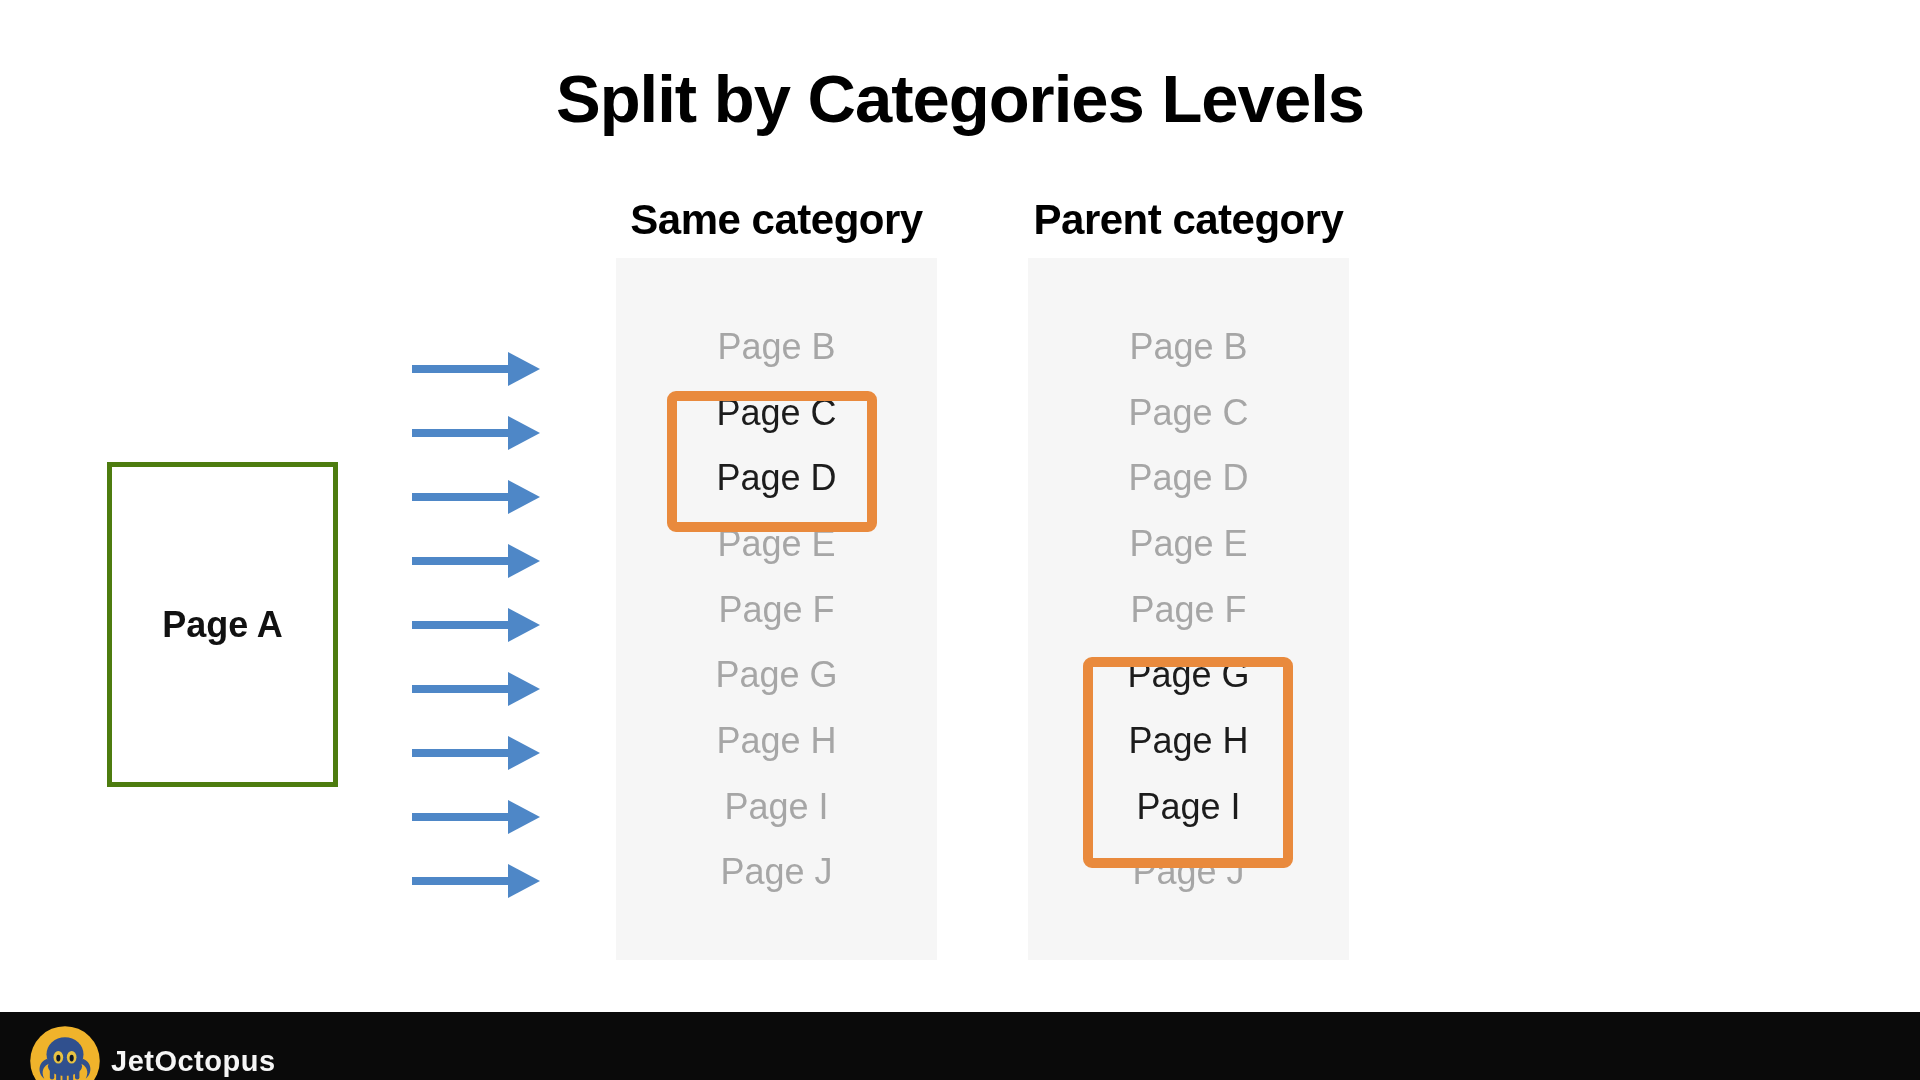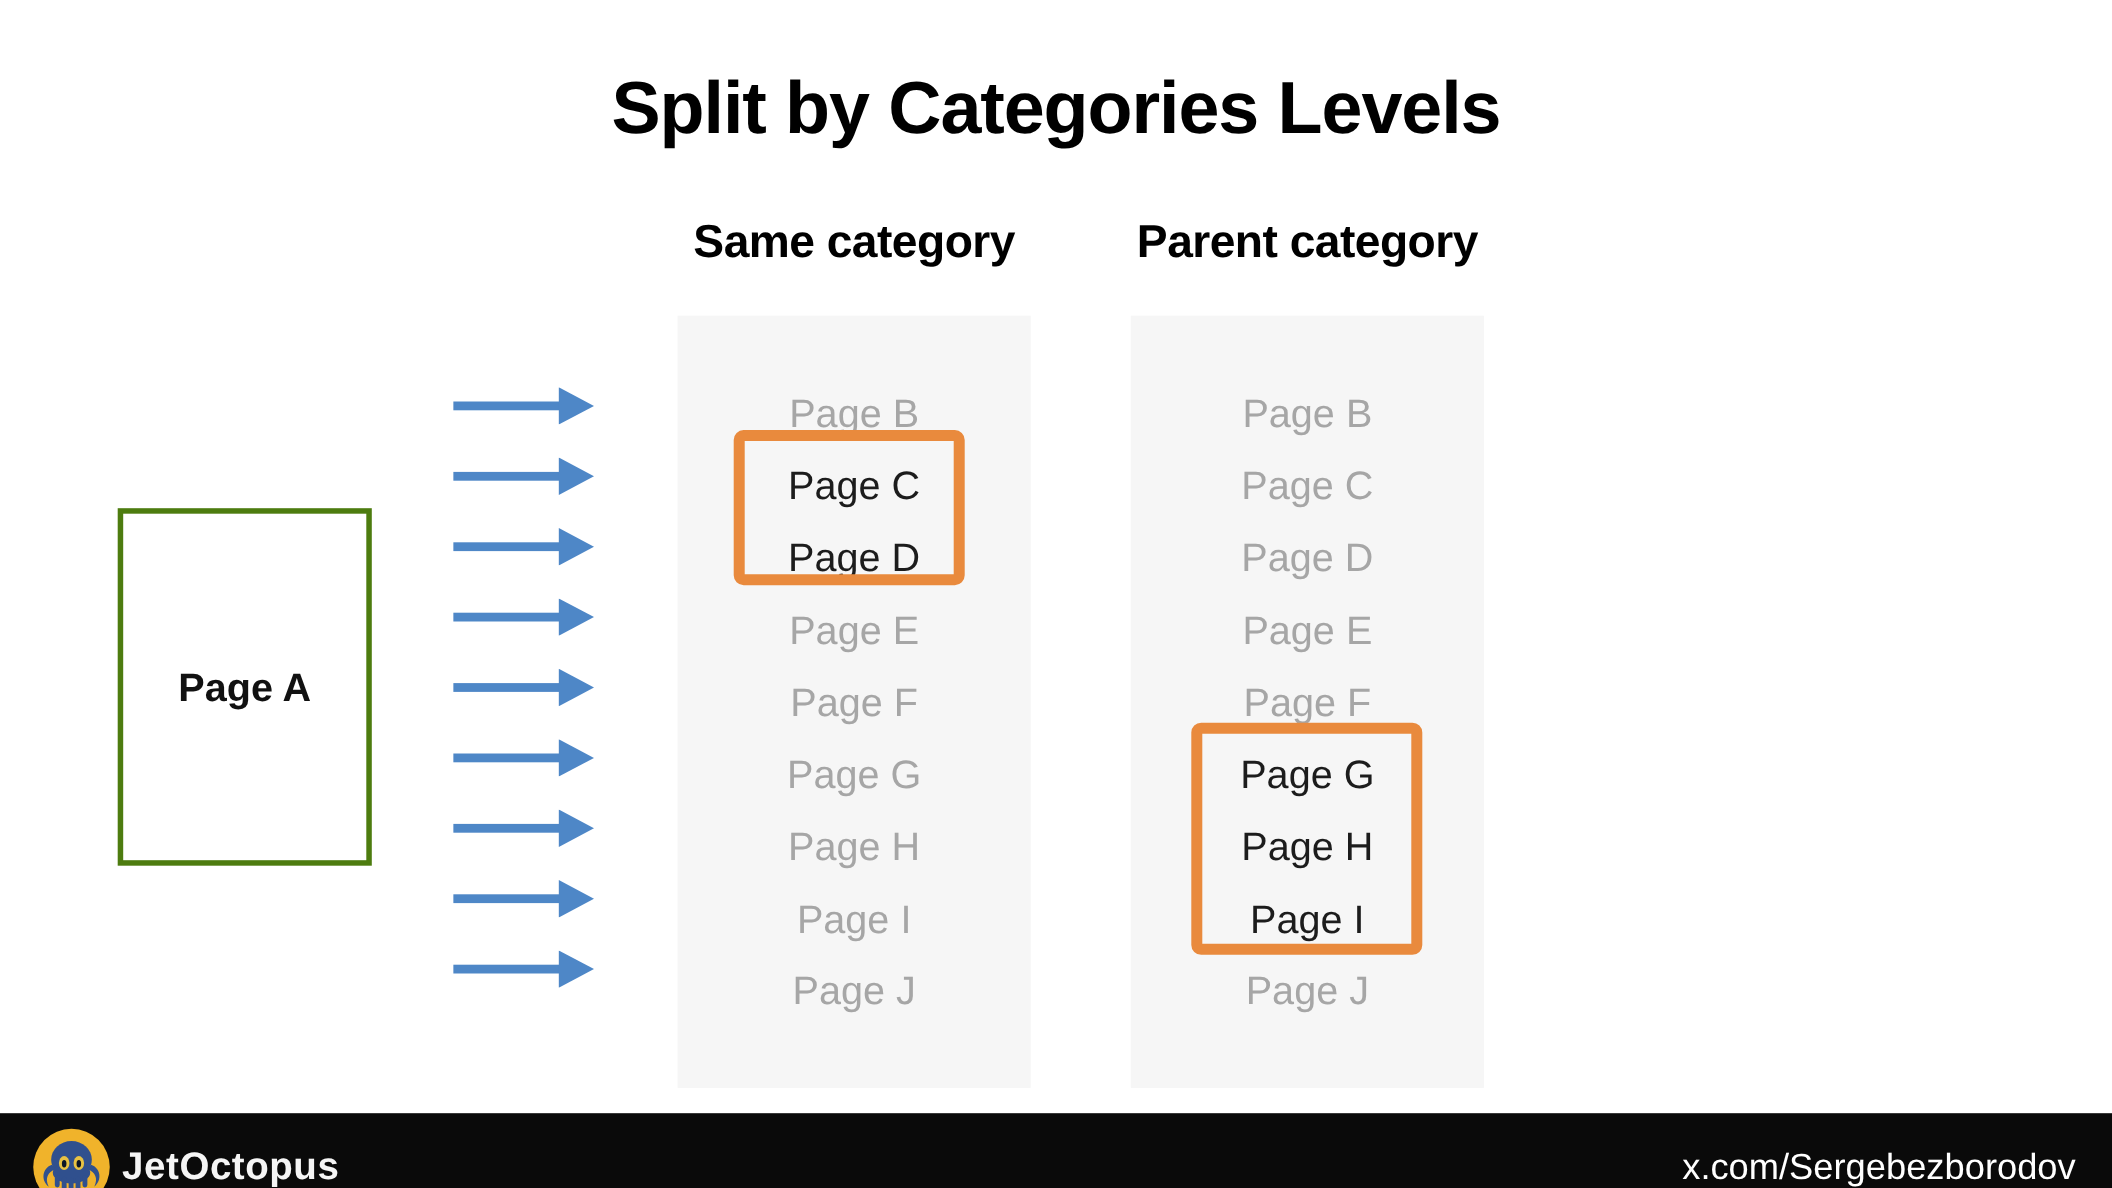--- a/index.html
+++ b/index.html
@@ -19,21 +19,21 @@
   }
   .col-header{
     position:absolute;top:166px;width:321px;
     text-align:center;
     font-size:42px;font-weight:bold;color:#000000;
     letter-spacing:-0.5px;
   }
   .col-header.h1{left:616px;}
   .col-header.h2{left:1028px;}
   .panel{
-    position:absolute;top:257px;width:321px;height:702px;
+    position:absolute;top:228px;width:321px;height:702px;
     background:#f6f6f6;
   }
   .panel.p1{left:616px;}
   .panel.p2{left:1028px;}
   .list{padding-top:56px;}
   .item{
     height:65.7px;
     display:flex;align-items:center;justify-content:center;
     font-size:36px;color:#a6a6a6;
   }
@@ -62,21 +62,21 @@
   .footer{
     position:absolute;left:0;top:982px;width:1920px;height:98px;
     background:#0a0a0a;
     display:flex;align-items:center;
     box-sizing:border-box;
     padding:0 33px 0 28px;
   }
   .logo{width:74px;height:74px;flex:0 0 auto;}
   .brand{
     margin-left:9px;
-    font-size:35px;font-weight:bold;color:#f5f5f5;
+    font-size:29px;font-weight:bold;color:#f5f5f5;
     letter-spacing:0.5px;
   }
   .handle{
     margin-left:auto;
     font-size:33px;font-weight:normal;color:#ffffff;
   }
 </style>
 </head>
 <body>
 
@@ -170,16 +170,15 @@
       <rect x="38" y="62" width="6" height="17" rx="3" fill="#30508e"></rect>
       <rect x="46.5" y="63" width="6" height="17" rx="3" fill="#30508e"></rect>
       <rect x="55" y="62" width="6" height="17" rx="3" fill="#30508e"></rect>
       <rect x="63.5" y="60" width="6" height="15" rx="3" fill="#30508e"></rect>
       <ellipse cx="41" cy="45" rx="6.5" ry="8.5" fill="#e8c243"></ellipse>
       <ellipse cx="41" cy="46" rx="2.8" ry="4.6" fill="#0c1626"></ellipse>
       <ellipse cx="59" cy="45" rx="6.5" ry="8.5" fill="#e8c243"></ellipse>
       <ellipse cx="59" cy="46" rx="2.8" ry="4.6" fill="#0c1626"></ellipse>
     </svg>
     <div class="brand">JetOctopus</div>
-    <div class="handle">x.com/Sergebezborodov</div>
   </div>
 
 </div>
 
 </body></html>

